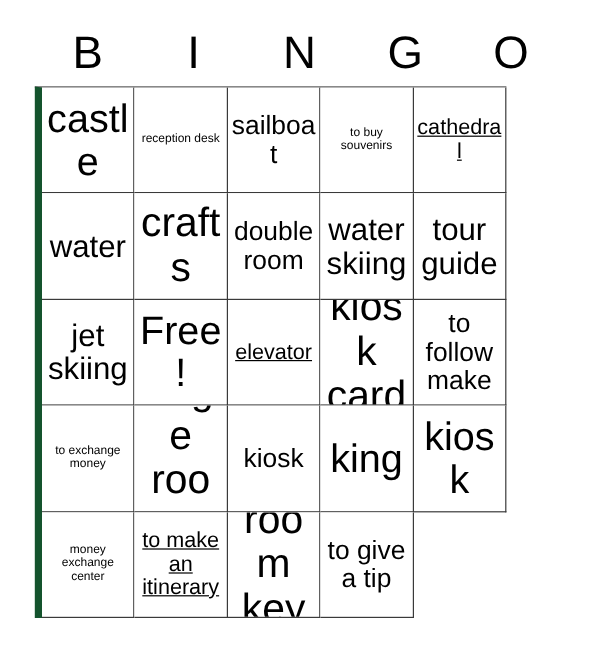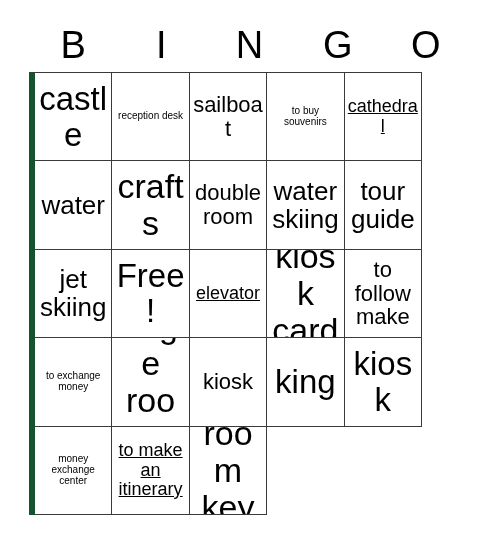--- a/index.html
+++ b/index.html
@@ -161,15 +161,18 @@
       </div>
       <div class="cell sz-xs">
         <span class="cell-text">money exchange center</span>
       </div>
       <div class="cell sz-sm">
         <span class="cell-text">to make an itinerary</span>
       </div>
       <div class="cell sz-xl">
         <span class="cell-text">room key</span>
       </div>
+      <div class="cell sz-md">
+        <span class="cell-text">to give a tip</span>
+      </div>
     </div>
 
 </div>
 
 </body></html>

